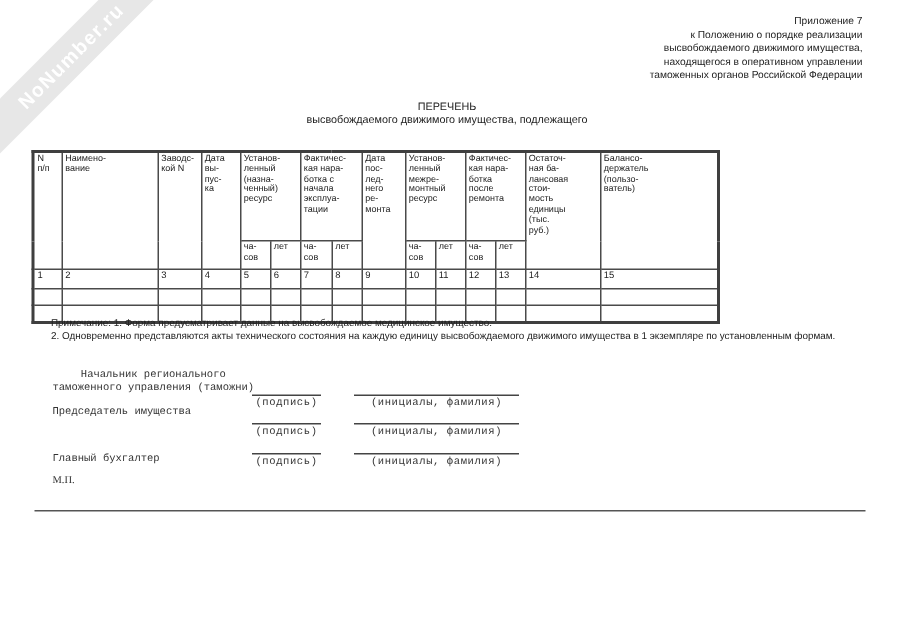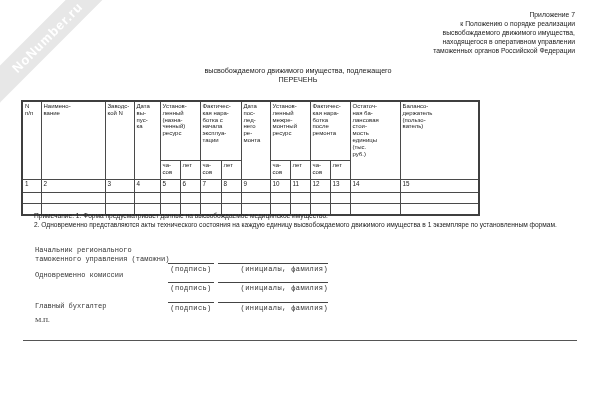--- a/index.html
+++ b/index.html
@@ -48,34 +48,34 @@
     position:absolute;left:20px;top:211px;width:558px;
     font-size:6.6px;line-height:9px;color:#222;
   }
   .notes p{margin:0;text-indent:14px;text-align:justify;}
   
   .sig-block{
     position:absolute;left:35px;top:246px;width:330px;height:85px;
     font-family:"Liberation Mono","DejaVu Sans Mono",monospace;
     font-size:7px;line-height:8.5px;color:#333;
   }
-  .sig-role{position:absolute;left:0;white-space:pre-line;}
+  .sig-role{position:absolute;left:0;white-space:pre-line;text-align:center;}
   .role-1{top:0;}
   .role-2{top:25px;}
   .role-3{top:46px;margin-top:10px;}
-  .sig-lines{position:absolute;left:133px;display:flex;gap:4px;}
+  .sig-lines{position:absolute;left:133px;display:flex;gap:22px;}
   .lines-1{top:17px;}
   .lines-2{top:36px;}
   .lines-3{top:56px;}
   .sig-sign,.sig-name{
     border-top:1px solid #444;text-align:center;
     padding-top:1px;letter-spacing:0.4px;white-space:nowrap;
   }
   .sig-sign{width:46px;}
-  .sig-name{width:110px;text-align:right;}
+  .sig-name{width:110px;}
   .stamp{position:absolute;left:0;top:70px;font-family:Liberation Serif, serif;}
   
   .bottom-rule{
     position:absolute;left:23px;top:340px;width:554px;height:0;
     border-top:1px solid #555;
   }
 </style>
 </head>
 <body>
 
@@ -89,22 +89,22 @@
 
     <div class="hdr-right">
       <span>Приложение 7</span>
       <span>к Положению о порядке реализации</span>
       <span>высвобождаемого движимого имущества,</span>
       <span>находящегося в оперативном управлении</span>
       <span>таможенных органов Российской Федерации</span>
     </div>
 
     <div class="title">
+      <span>ПЕРЕЧЕНЬ</span>
       <span>высвобождаемого движимого имущества, подлежащего</span>
-      <span>ПЕРЕЧЕНЬ</span>
     </div>
 
     <table class="main">
       <colgroup>
         <col style="width:19px">
           <col style="width:64px">
           <col style="width:29px">
         <col style="width:26px">
           <col style="width:20px">
           <col style="width:20px">
@@ -243,21 +243,21 @@
       <p>2. Одновременно представляются акты технического состояния на каждую единицу высвобождаемого движимого имущества в 1 экземпляре по установленным формам.</p>
     </div>
 
     <div class="sig-block">
       <div class="sig-role role-1">Начальник регионального
 таможенного управления (таможни)</div>
       <div class="sig-lines lines-1">
         <div class="sig-sign">(подпись)</div>
         <div class="sig-name">(инициалы, фамилия)</div>
       </div>
-      <div class="sig-role role-2">Одновременно комиссии</div>
+      <div class="sig-role role-2">Председатель имущества</div>
       <div class="sig-lines lines-2">
         <div class="sig-sign">(подпись)</div>
         <div class="sig-name">(инициалы, фамилия)</div>
       </div>
       <div class="sig-role role-3">Главный бухгалтер</div>
       <div class="sig-lines lines-3">
         <div class="sig-sign">(подпись)</div>
         <div class="sig-name">(инициалы, фамилия)</div>
       </div>
       <div class="stamp">М.П.</div>

